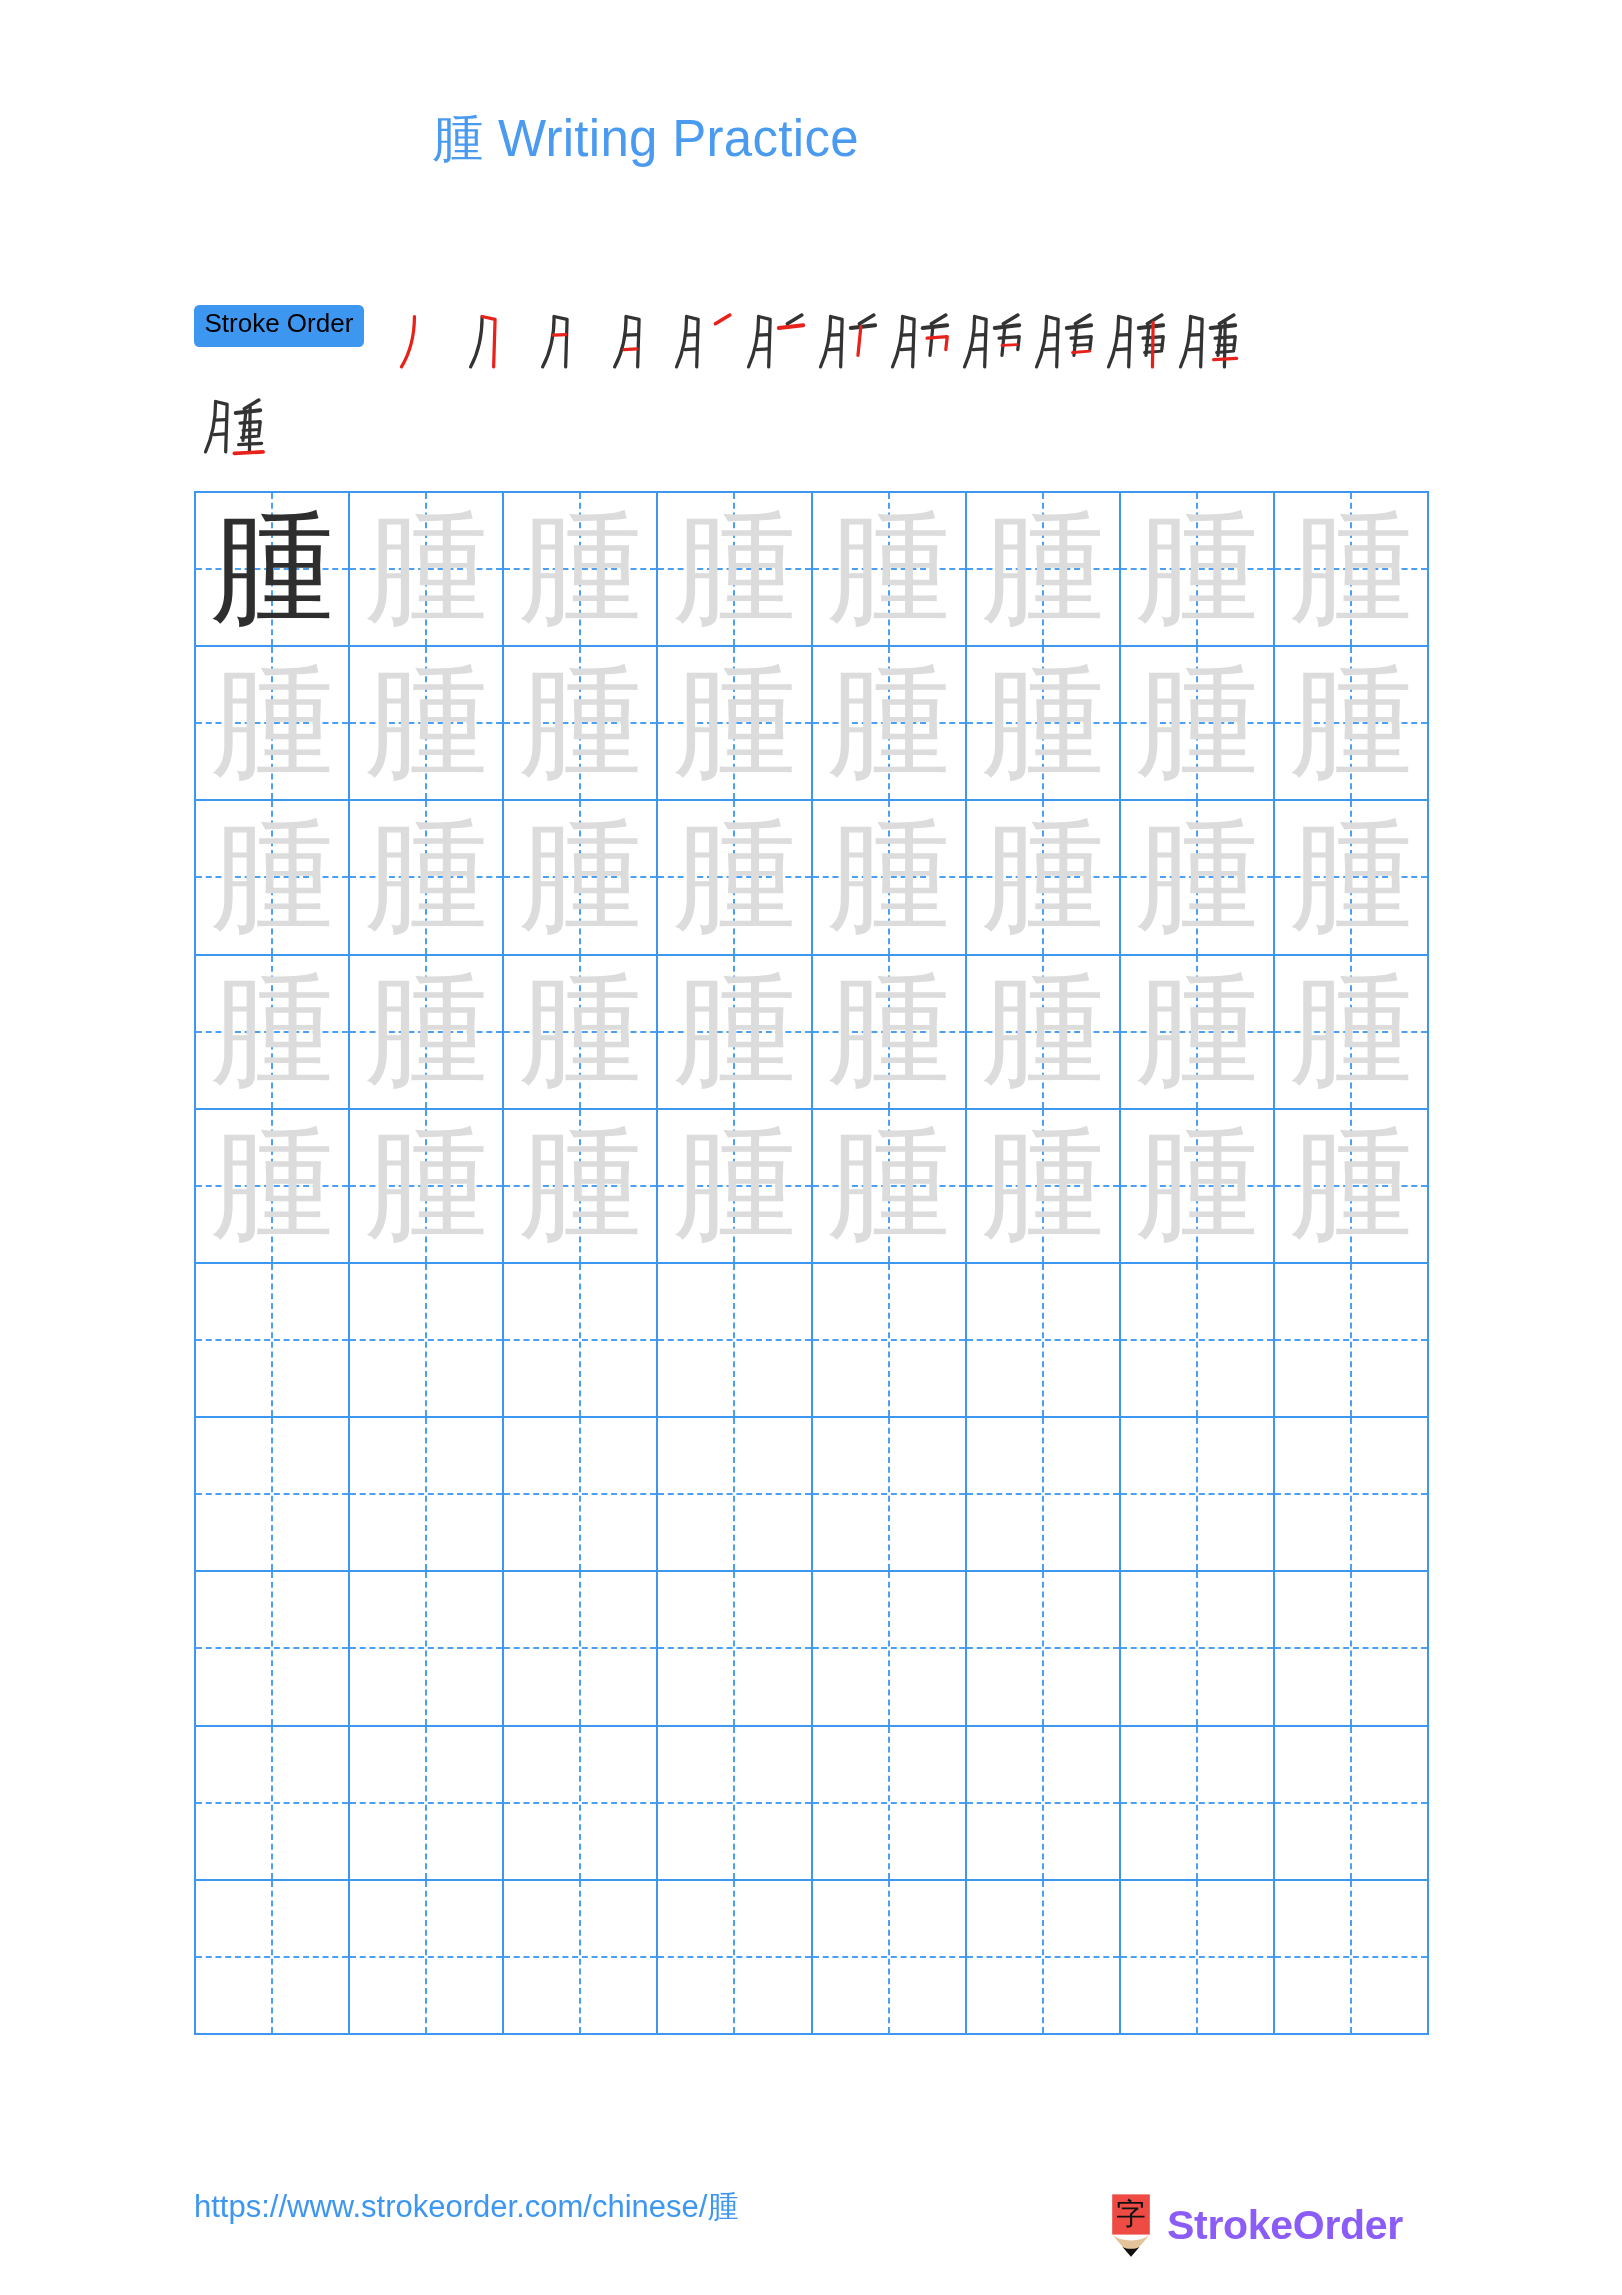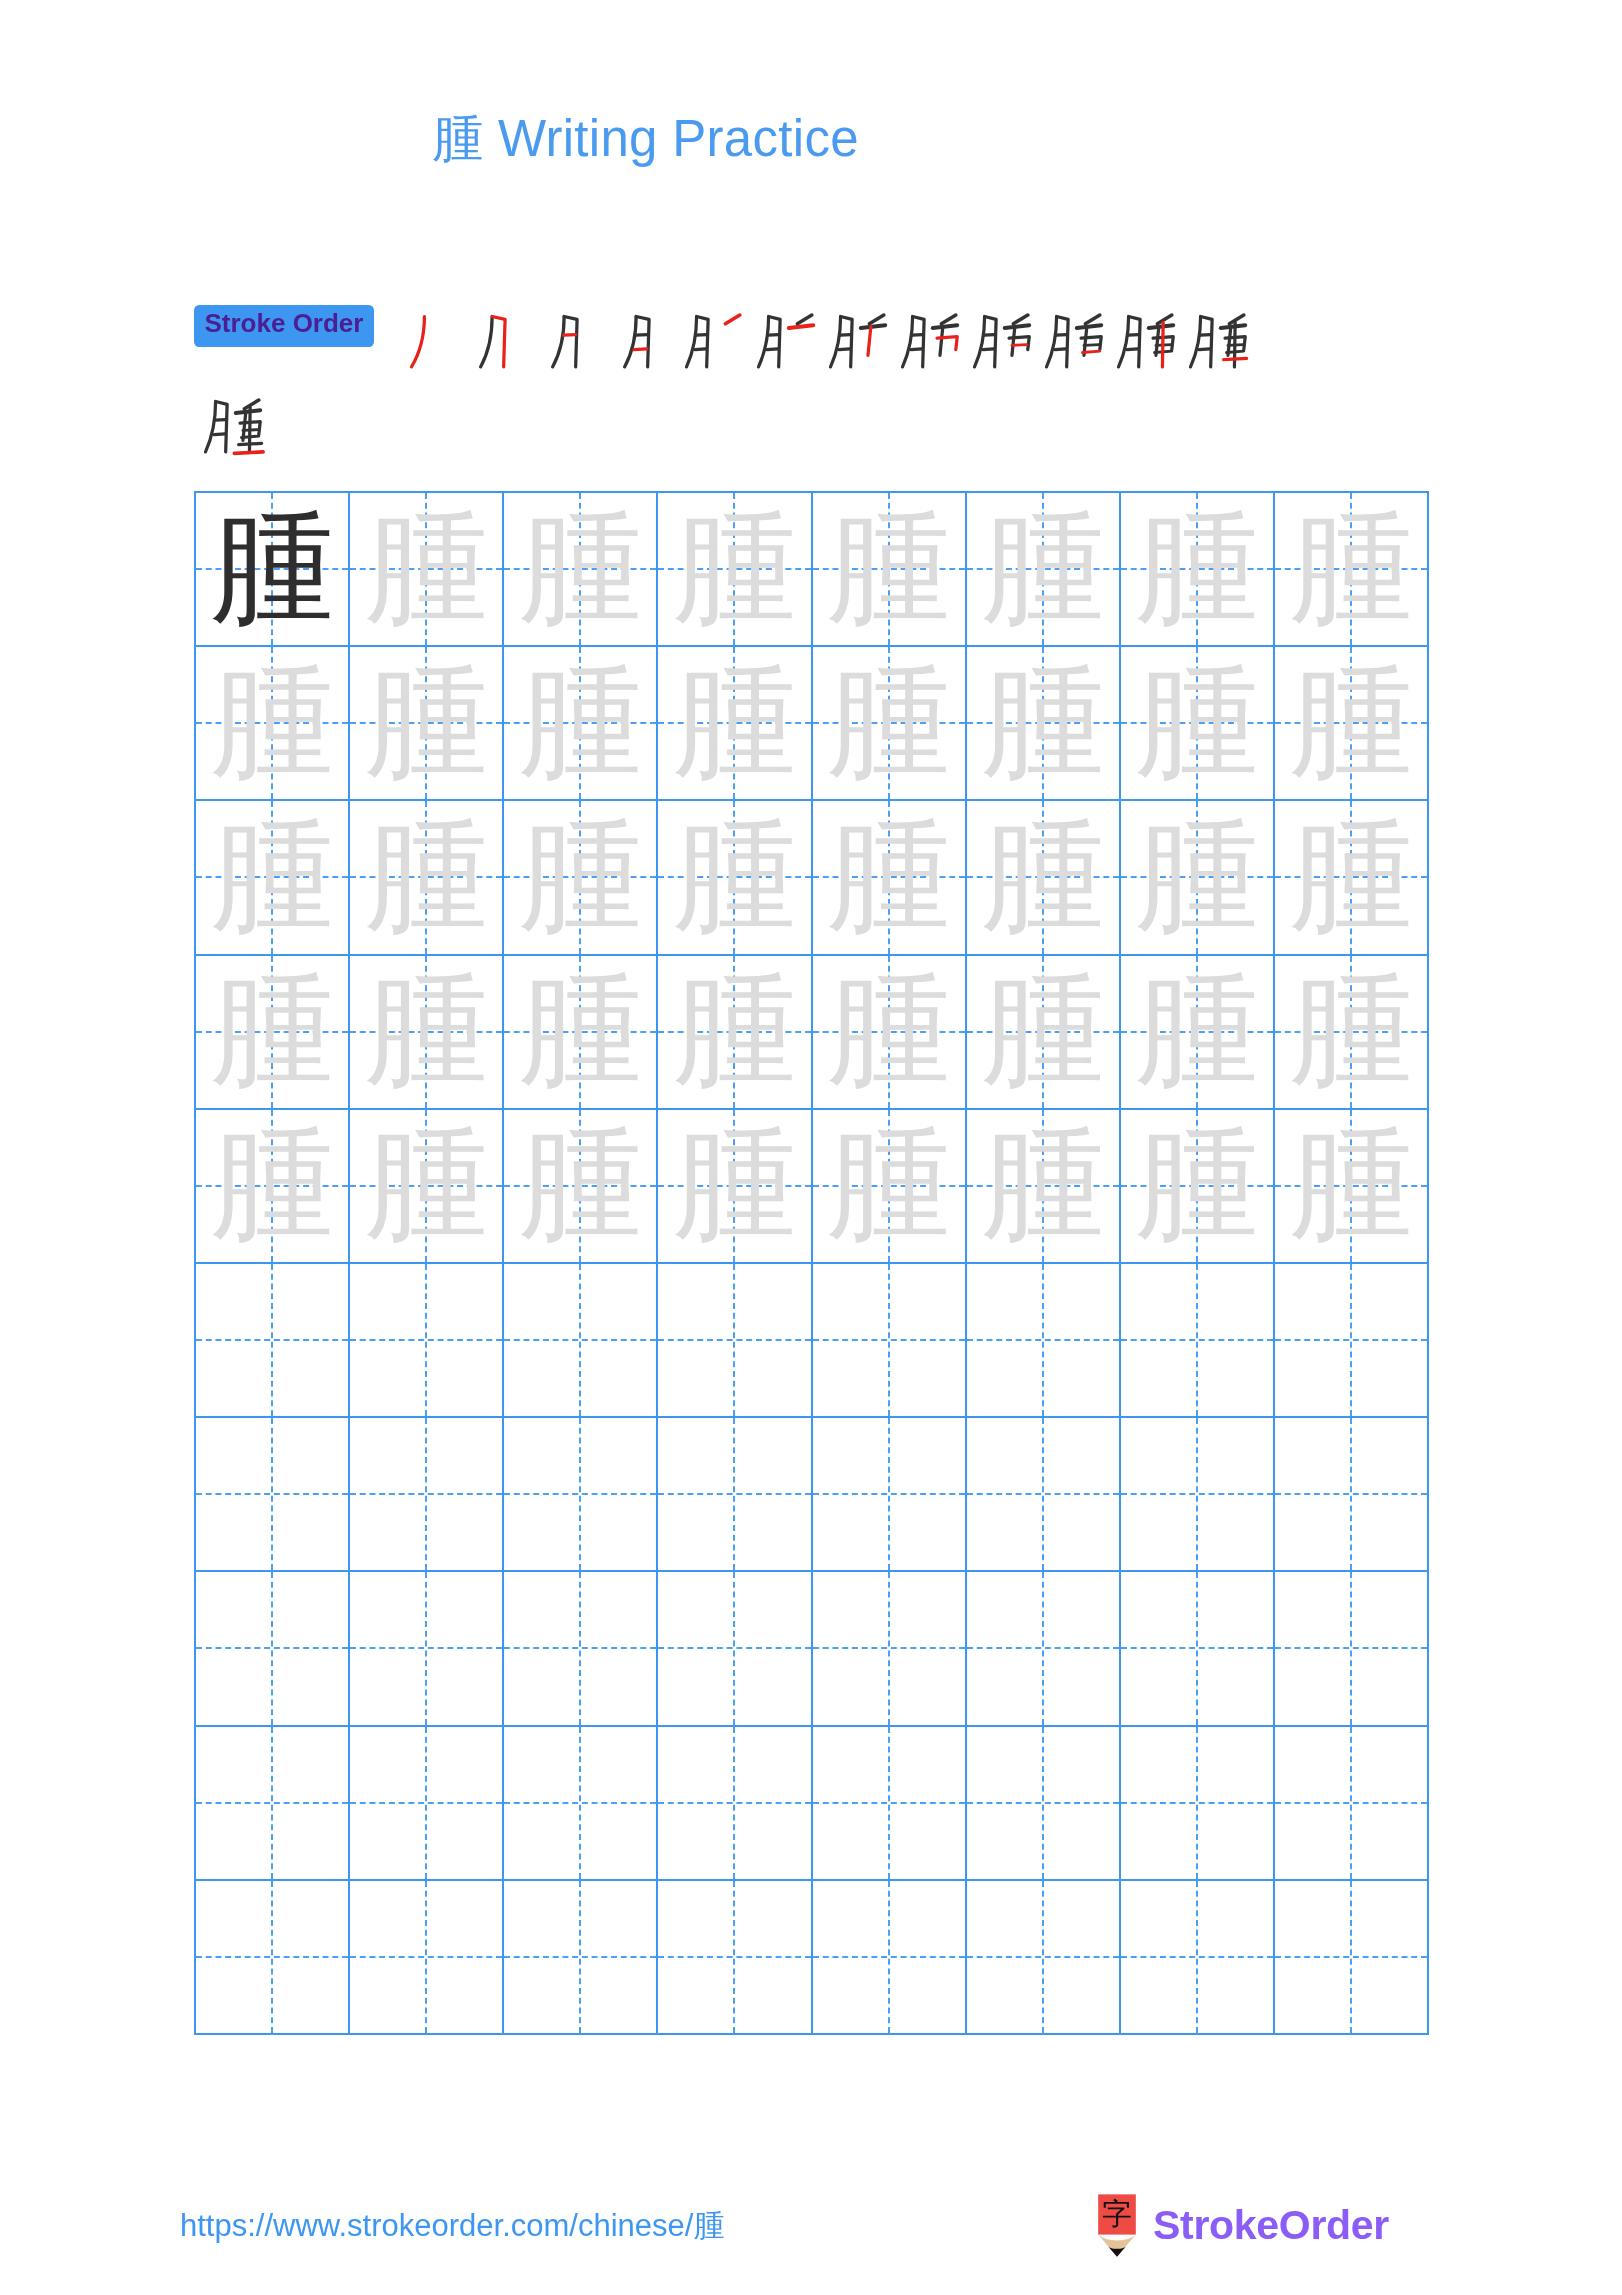--- a/index.html
+++ b/index.html
@@ -38,23 +38,23 @@
   }
   .stroke-line {
     display: flex;
     align-items: flex-start;
     flex-wrap: wrap;
     line-height: 1;
   }
   .so-badge {
     display: inline-block;
     background: #3d97f0;
-    color: #4c1d95;
+    color: #000000;
     font-size: 26px;
-    font-weight: 700;
+    font-weight: 400;
     padding: 5.2px 10.5px 7.9px 10.5px;
     border-radius: 5.2px;
     margin-right: 13px;
     white-space: nowrap;
     line-height: 1;
     height: 29px;
     box-sizing: content-box;
   }
   .stroke-cell {
     width: 72px;
@@ -130,26 +130,25 @@
     padding-bottom: 3.9px;
     box-sizing: border-box;
   }
   .cell.model .glyph {
     color: #2e2e2e;
   }
 
   
   .footer {
     position: absolute;
-    left: 180px;
+    left: 194px;
     top: 2186px;
     width: 1235px;
     height: 79px;
     display: flex;
-    align-items: center;
     justify-content: space-between;
   }
   .footer-url {
     font-size: 31px;
     color: #3d97f0;
     text-decoration: none;
     white-space: nowrap;
   }
   .brand {
     display: flex;

